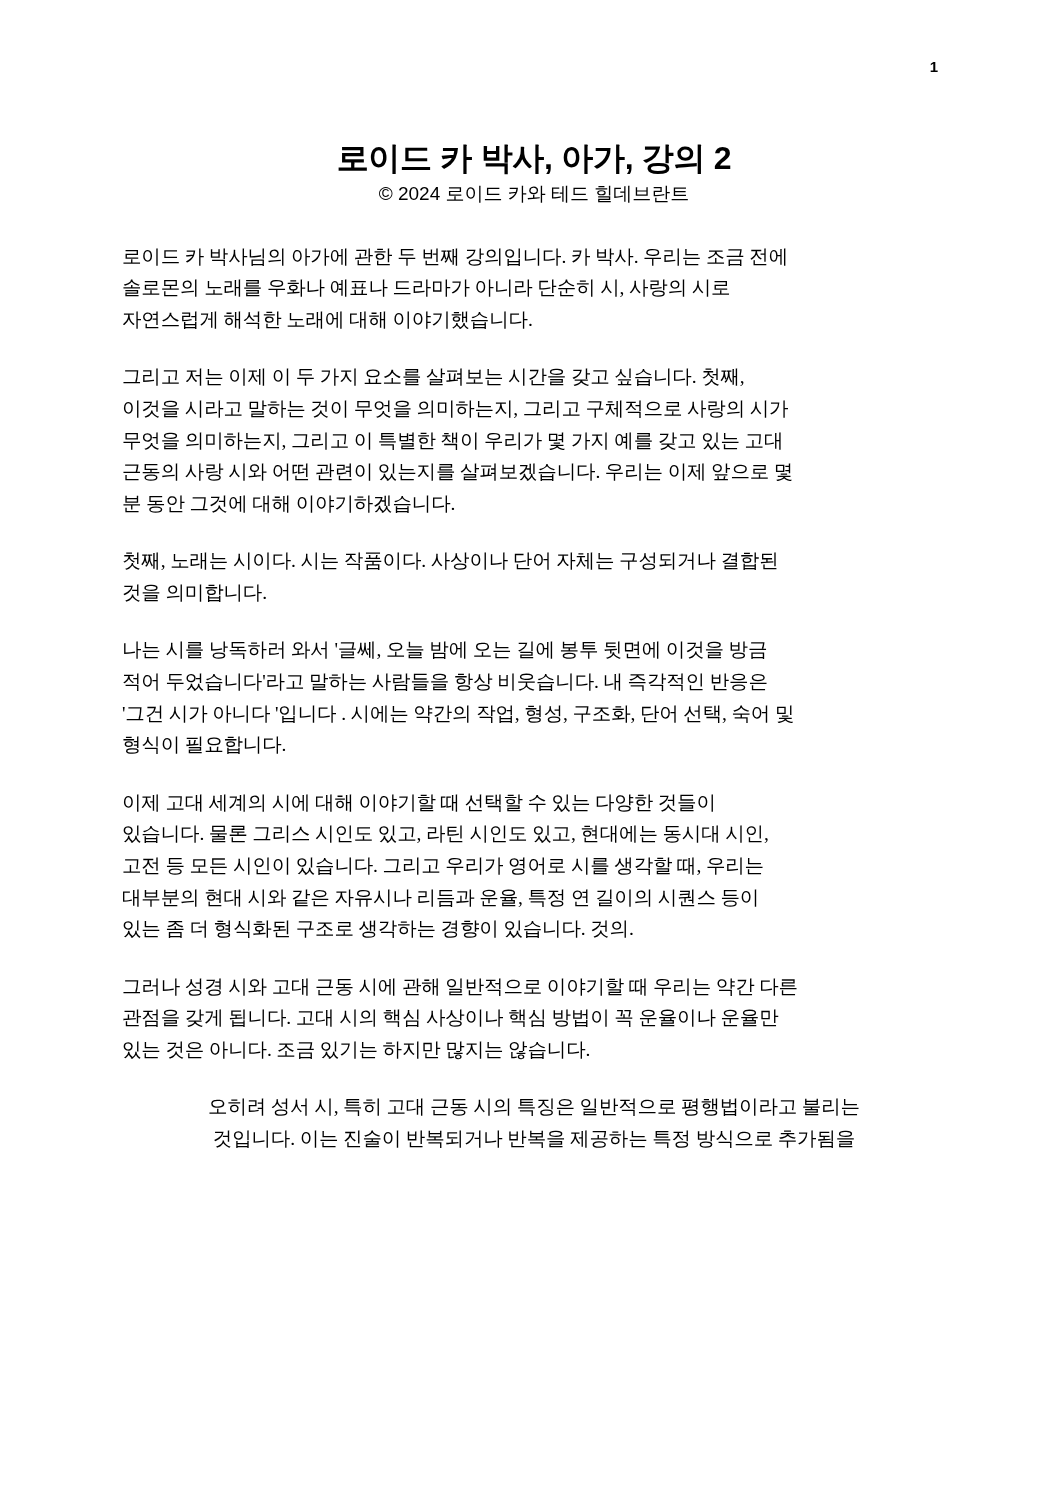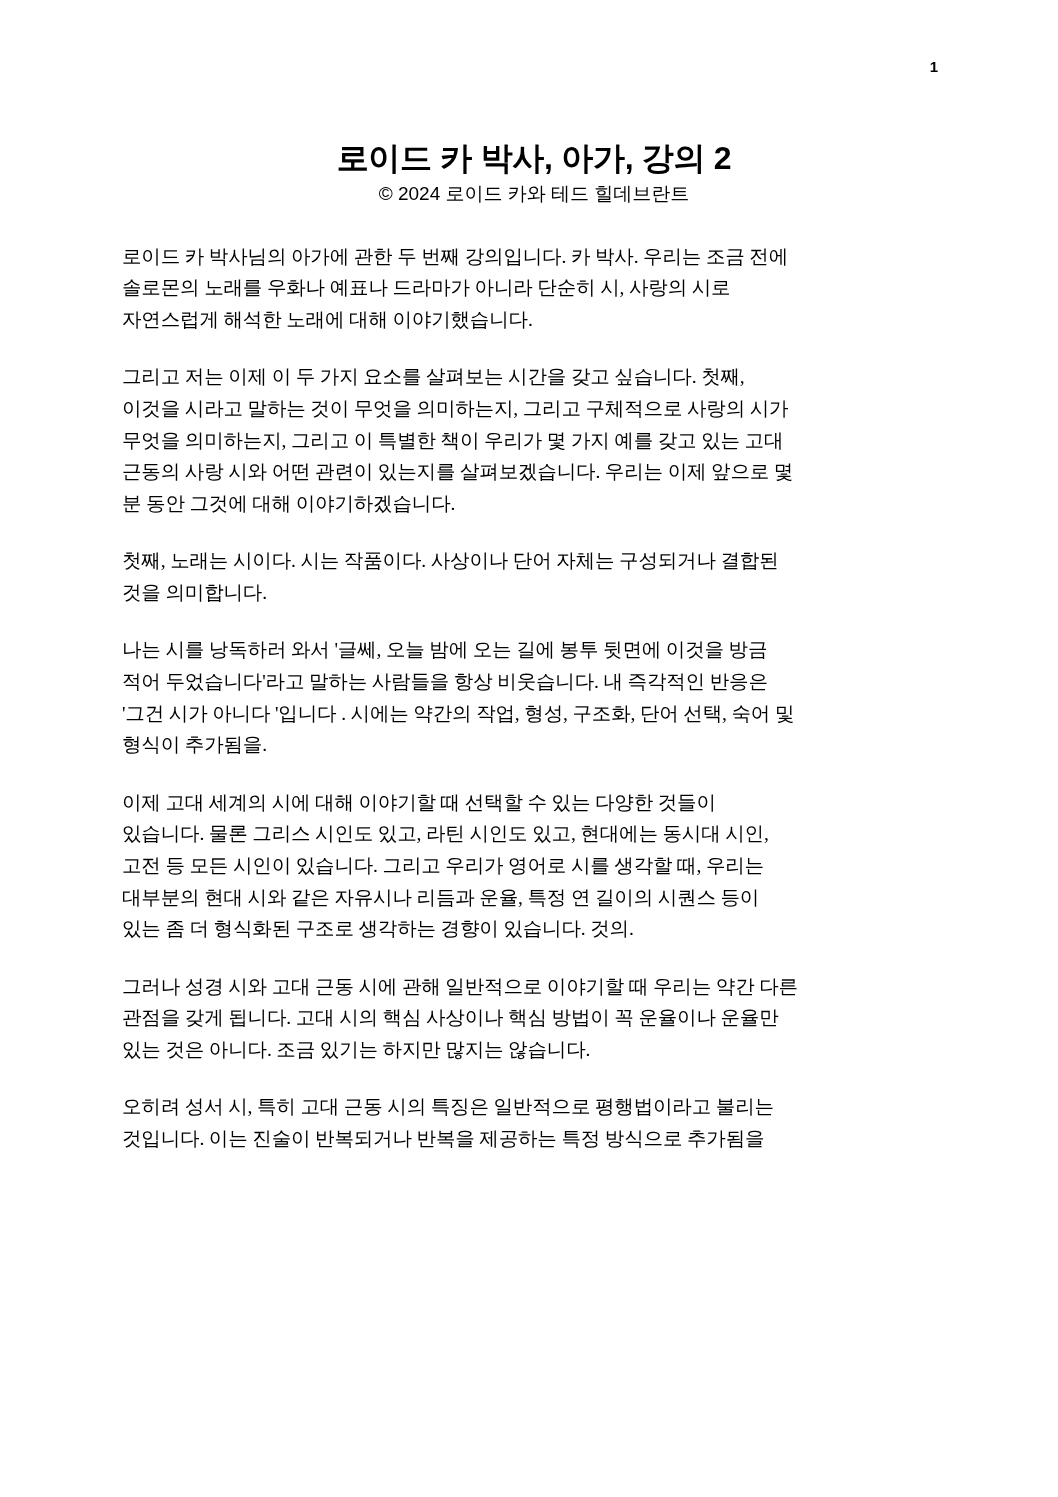--- a/index.html
+++ b/index.html
@@ -54,20 +54,21 @@
     font-size: 19.5px;
     line-height: 1.62;
     margin: 0 0 26px 0;
     text-align: left;
     letter-spacing: -0.15px;
     white-space: pre-line;
     word-break: keep-all;
   }
   .para:last-child {
     margin-bottom: 12px;
+    text-align: center;
   }
 </style>
 </head>
 <body>
 
 <div class="page">
 
   <div class="page-number">1</div>
 
   <h1 class="doc-title">로이드 카 박사, 아가, 강의 2</h1>
@@ -81,21 +82,21 @@
     <p class="para">그리고 저는 이제 이 두 가지 요소를 살펴보는 시간을 갖고 싶습니다. 첫째,
 이것을 시라고 말하는 것이 무엇을 의미하는지, 그리고 구체적으로 사랑의 시가
 무엇을 의미하는지, 그리고 이 특별한 책이 우리가 몇 가지 예를 갖고 있는 고대
 근동의 사랑 시와 어떤 관련이 있는지를 살펴보겠습니다. 우리는 이제 앞으로 몇
 분 동안 그것에 대해 이야기하겠습니다.</p>
     <p class="para">첫째, 노래는 시이다. 시는 작품이다. 사상이나 단어 자체는 구성되거나 결합된
 것을 의미합니다.</p>
     <p class="para">나는 시를 낭독하러 와서 '글쎄, 오늘 밤에 오는 길에 봉투 뒷면에 이것을 방금
 적어 두었습니다'라고 말하는 사람들을 항상 비웃습니다. 내 즉각적인 반응은
 '그건 시가 아니다 '입니다 . 시에는 약간의 작업, 형성, 구조화, 단어 선택, 숙어 및
-형식이 추가됨을.</p>
+형식이 필요합니다.</p>
     <p class="para">이제 고대 세계의 시에 대해 이야기할 때 선택할 수 있는 다양한 것들이
 있습니다. 물론 그리스 시인도 있고, 라틴 시인도 있고, 현대에는 동시대 시인,
 고전 등 모든 시인이 있습니다. 그리고 우리가 영어로 시를 생각할 때, 우리는
 대부분의 현대 시와 같은 자유시나 리듬과 운율, 특정 연 길이의 시퀀스 등이
 있는 좀 더 형식화된 구조로 생각하는 경향이 있습니다. 것의.</p>
     <p class="para">그러나 성경 시와 고대 근동 시에 관해 일반적으로 이야기할 때 우리는 약간 다른
 관점을 갖게 됩니다. 고대 시의 핵심 사상이나 핵심 방법이 꼭 운율이나 운율만
 있는 것은 아니다. 조금 있기는 하지만 많지는 않습니다.</p>
     <p class="para">오히려 성서 시, 특히 고대 근동 시의 특징은 일반적으로 평행법이라고 불리는
 것입니다. 이는 진술이 반복되거나 반복을 제공하는 특정 방식으로 추가됨을</p>

